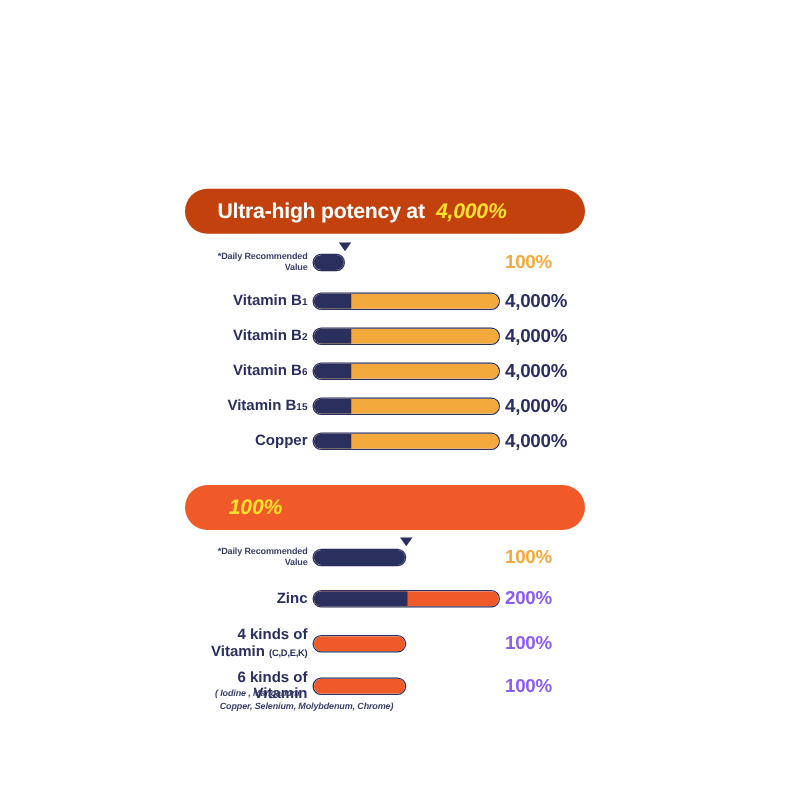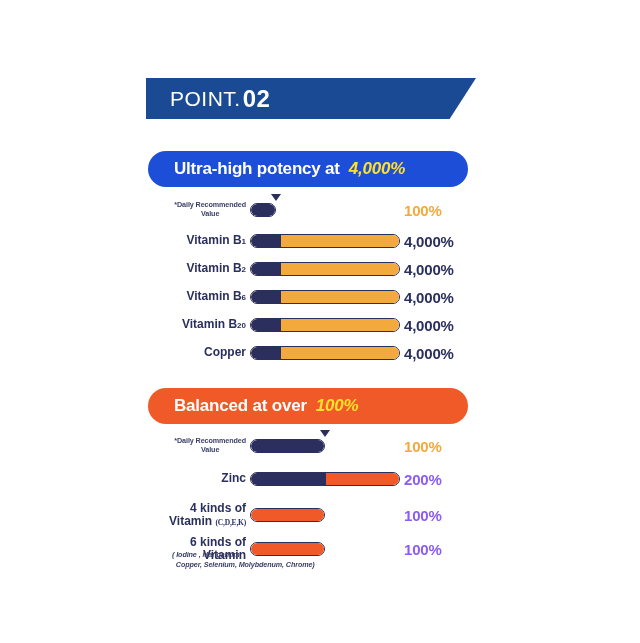--- a/index.html
+++ b/index.html
@@ -37,21 +37,21 @@
     padding-left:26px;
     box-sizing:border-box;
     color:#ffffff;
     font-size:17px;font-weight:bold;
     letter-spacing:-.2px;
   }
   .sec-banner .hl{
     color:#FFE02B;font-style:italic;font-weight:bold;
     margin-left:9px;
   }
-  #banner1{top:151px;background:#1d4ed8;}
+  #banner1{top:151px;background:#c2410c;}
   #banner2{top:388px;background:#F05A28;}
 
   
   .chart{position:absolute;left:0;width:640px;}
   #chart1{top:198px;}
   #chart2{top:434px;}
 
   .row{
     position:relative;
     height:22px;
@@ -63,24 +63,24 @@
     position:absolute;right:394px;   
     top:50%;transform:translateY(-50%);
     text-align:right;
     color:#2A2F5E;
     font-size:11.5px;font-weight:bold;
     line-height:1.12;
     white-space:nowrap;
   }
   .rlabel.big{font-size:12px;text-align:right;}
   .rlabel .sub{font-size:8px;font-weight:bold;vertical-align:baseline;}
-  .rlabel .paren{font-size:7.5px;font-weight:bold;letter-spacing:-.2px;font-family:Liberation Serif, serif;}
+  .rlabel .paren{font-size:7.5px;font-weight:bold;letter-spacing:-.2px;}
   .rlabel.ref-label{
     font-size:7.2px;font-weight:bold;color:#3A3F66;
-    line-height:1.2;text-align:center;letter-spacing:-.1px;
+    line-height:1.2;text-align:right;letter-spacing:-.1px;
   }
 
   
   .track{
     position:absolute;left:250px;top:50%;
     transform:translateY(-50%);
     height:14px;
     border:1.6px solid #2A2F5E;
     border-radius:7px;
     box-sizing:border-box;
@@ -124,24 +124,20 @@
     line-height:1.45;letter-spacing:-.1px;
     white-space:pre;
     font-style:italic;
   }
 </style>
 </head>
 <body>
 
 <div class="page">
 
-  <div class="point-banner">
-    <span class="point-word">POINT.</span>
-    <span class="point-num">02</span>
-  </div>
 
   <div class="sec-banner" id="banner1">
     <span>Ultra-high potency at</span>
     <span class="hl">4,000%</span>
   </div>
 
   <div class="chart" id="chart1">
       <div class="row ref">
         <div class="rlabel ref-label">
           <div>*Daily Recommended</div>
@@ -171,39 +167,38 @@
       </div>
       <div class="row">
         <div class="rlabel big">Vitamin B<span class="sub">6</span></div>
         <div class="track" style="width: 150px;">
           <div class="fill amber last" style="width: 150px;"></div>
           <div class="fill navy" style="width: 29.75px;"></div>
         </div>
         <div class="rvalue v-navy">4,000%</div>
       </div>
       <div class="row">
-        <div class="rlabel big">Vitamin B<span class="sub">20</span></div>
+        <div class="rlabel big">Vitamin B<span class="sub">15</span></div>
         <div class="track" style="width: 150px;">
           <div class="fill amber last" style="width: 150px;"></div>
           <div class="fill navy" style="width: 29.75px;"></div>
         </div>
         <div class="rvalue v-navy">4,000%</div>
       </div>
       <div class="row">
         <div class="rlabel big">Copper</div>
         <div class="track" style="width: 150px;">
           <div class="fill amber last" style="width: 150px;"></div>
           <div class="fill navy" style="width: 29.75px;"></div>
         </div>
         <div class="rvalue v-navy">4,000%</div>
       </div>
     </div>
 
   <div class="sec-banner" id="banner2">
-    <span>Balanced at over</span>
     <span class="hl">100%</span>
   </div>
 
   <div class="chart" id="chart2">
       <div class="row ref">
         <div class="rlabel ref-label">
           <div>*Daily Recommended</div>
           <div>Value</div>
         </div>
         <div class="track" style="width: 75px;">

